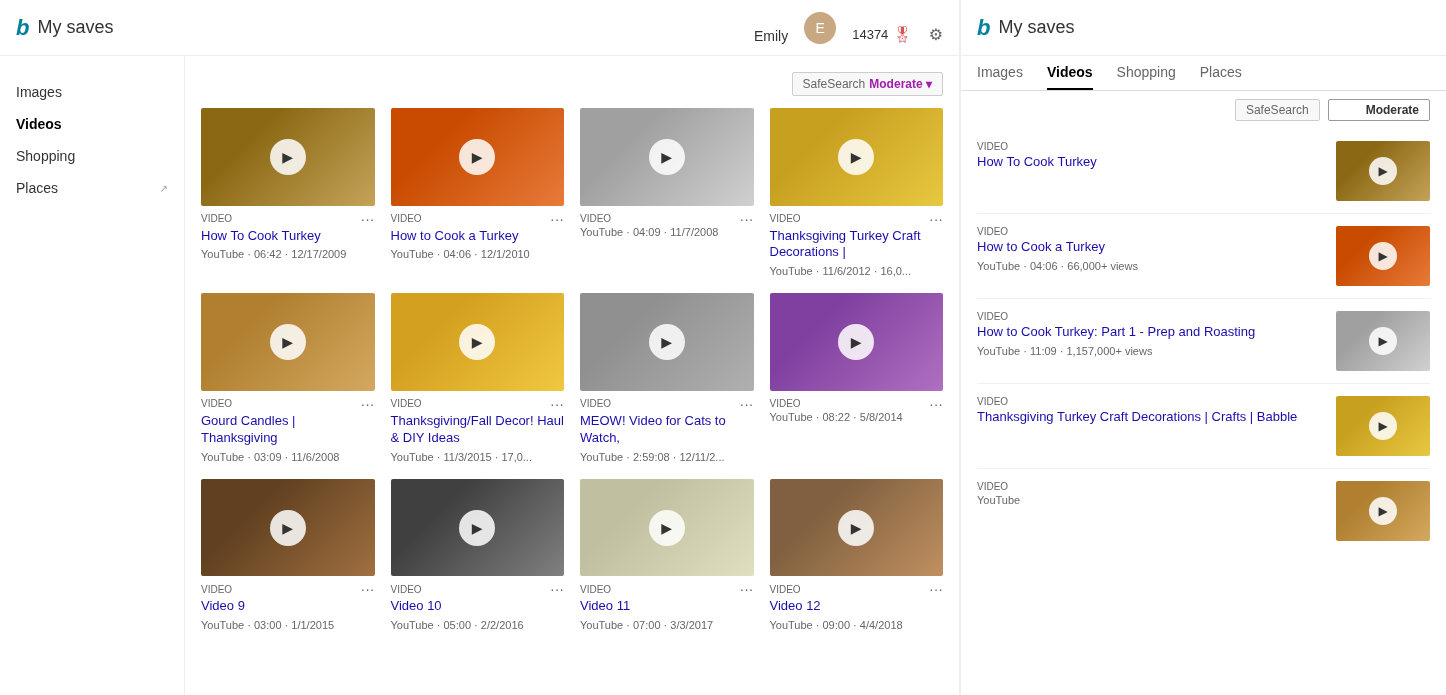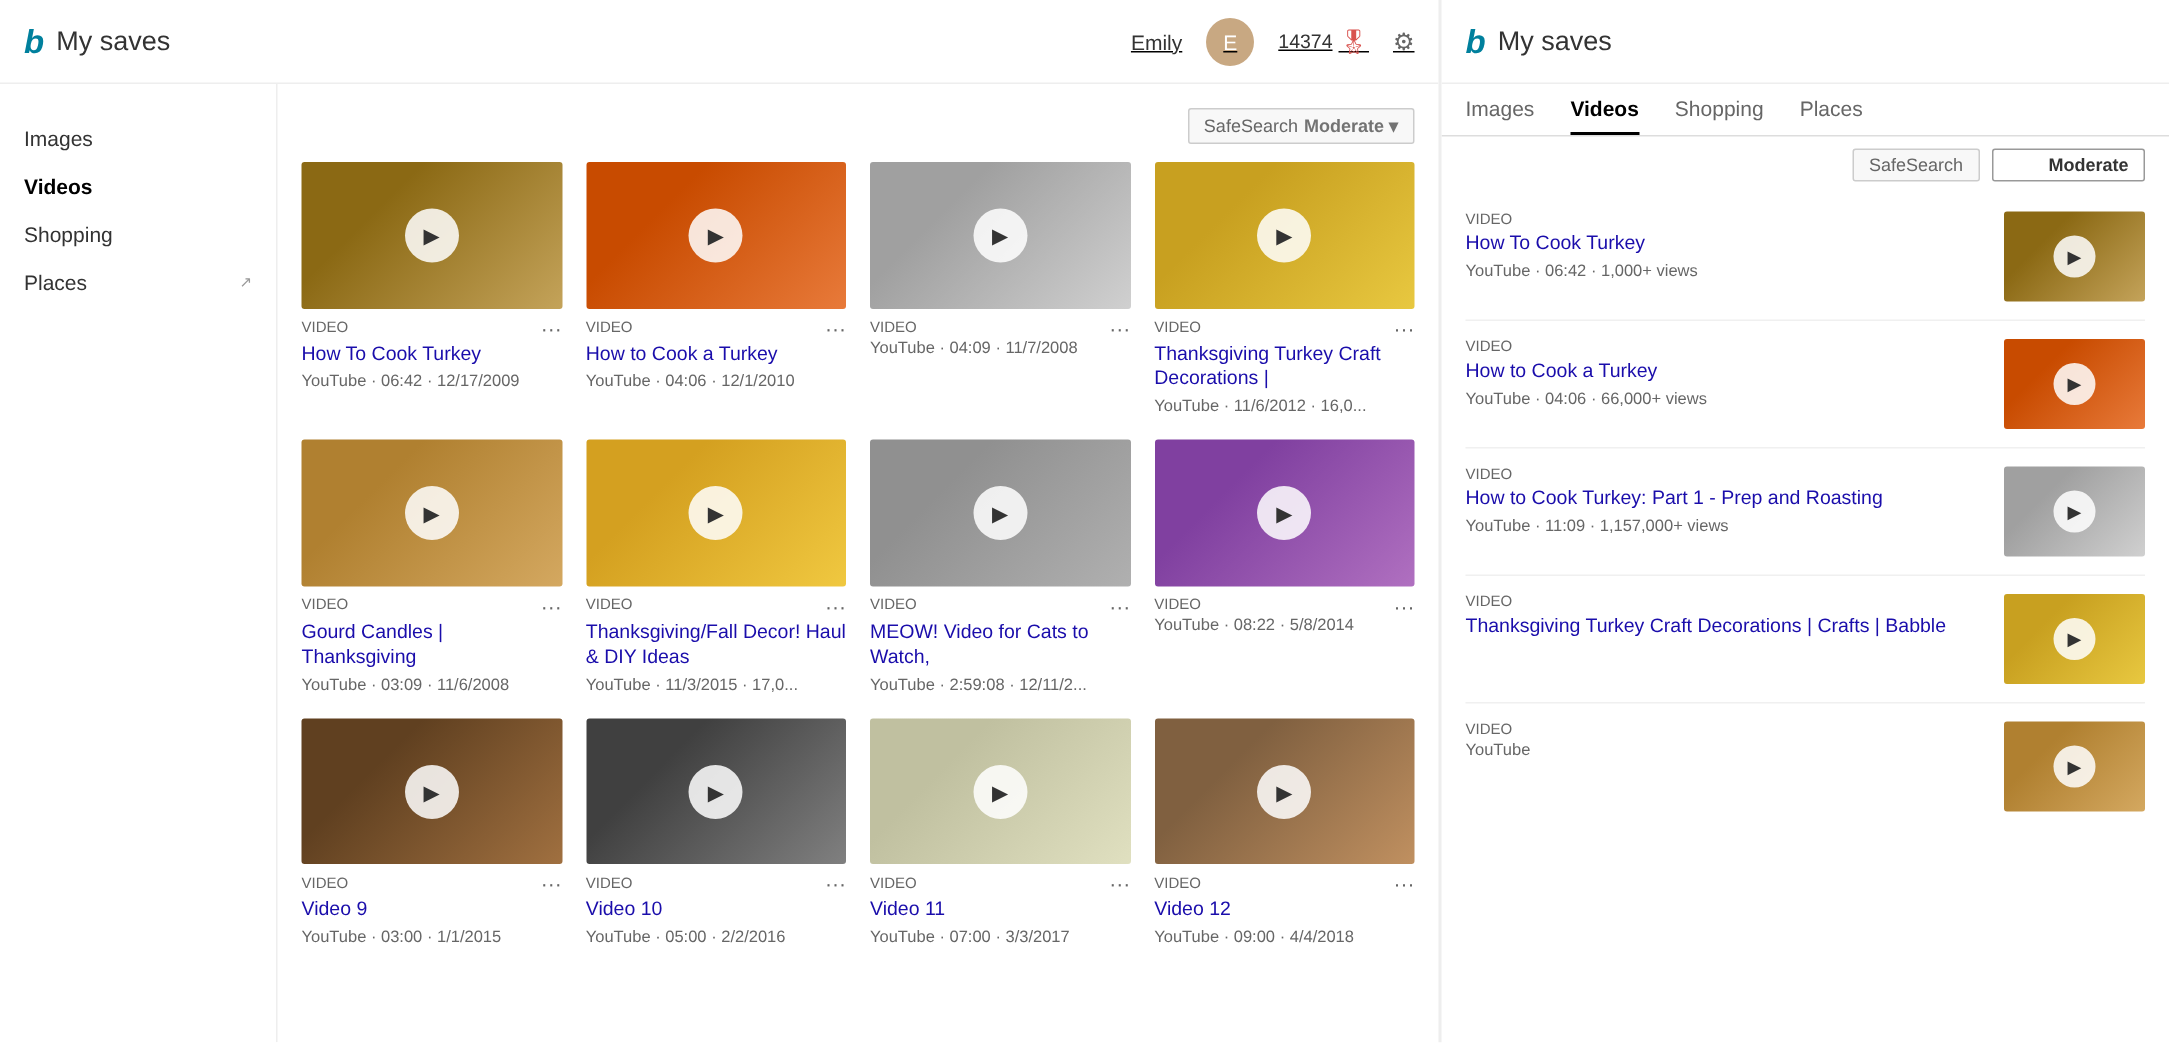--- a/index.html
+++ b/index.html
@@ -30,23 +30,22 @@
       gap: 8px;
     }
     .header-title {
       font-size: 18px;
       color: #333;
       font-weight: normal;
     }
     .header-right {
       margin-left: auto;
       display: flex;
-      align-items: center;
+      align-items: flex-end;
       gap: 16px;
-      text-decoration: underline;
     }
     .user-name {
       font-size: 14px;
       color: #333;
     }
     .avatar {
       width: 32px;
       height: 32px;
       border-radius: 50%;
       background: #c8a882;
@@ -120,21 +119,21 @@
       align-items: center;
       gap: 4px;
       border: 1px solid #ccc;
       border-radius: 2px;
       padding: 4px 10px;
       font-size: 12px;
       background: #f8f8f8;
       cursor: pointer;
     }
     .safesearch-label { color: #666; }
-    .safesearch-value { font-weight: bold; color: #737373; }
+    .safesearch-value { font-weight: bold; color: #a21caf; }
 
     
     .video-grid {
       display: grid;
       grid-template-columns: repeat(4, 1fr);
       gap: 16px;
     }
     .video-card {
       cursor: pointer;
     }
@@ -585,21 +584,20 @@
     <button class="ss-btn">SafeSearch</button>
     <button class="ss-btn active">Moderate</button>
   </div>
 
   <div class="right-list" id="right-list">
 
   <div class="right-item">
     <div class="right-item-info">
       <div class="right-item-type">VIDEO</div>
       <div class="right-item-title">How To Cook Turkey</div>
-      <div class="right-item-meta">YouTube · 06:42 · 1,000+ views</div>
     </div>
     <div class="right-thumb thumb-1">
       <div class="right-play-btn">▶</div>
     </div>
   </div>
       <div class="right-item">
     <div class="right-item-info">
       <div class="right-item-type">VIDEO</div>
       <div class="right-item-title">How to Cook a Turkey</div>
       <div class="right-item-meta">YouTube · 04:06 · 66,000+ views</div>

